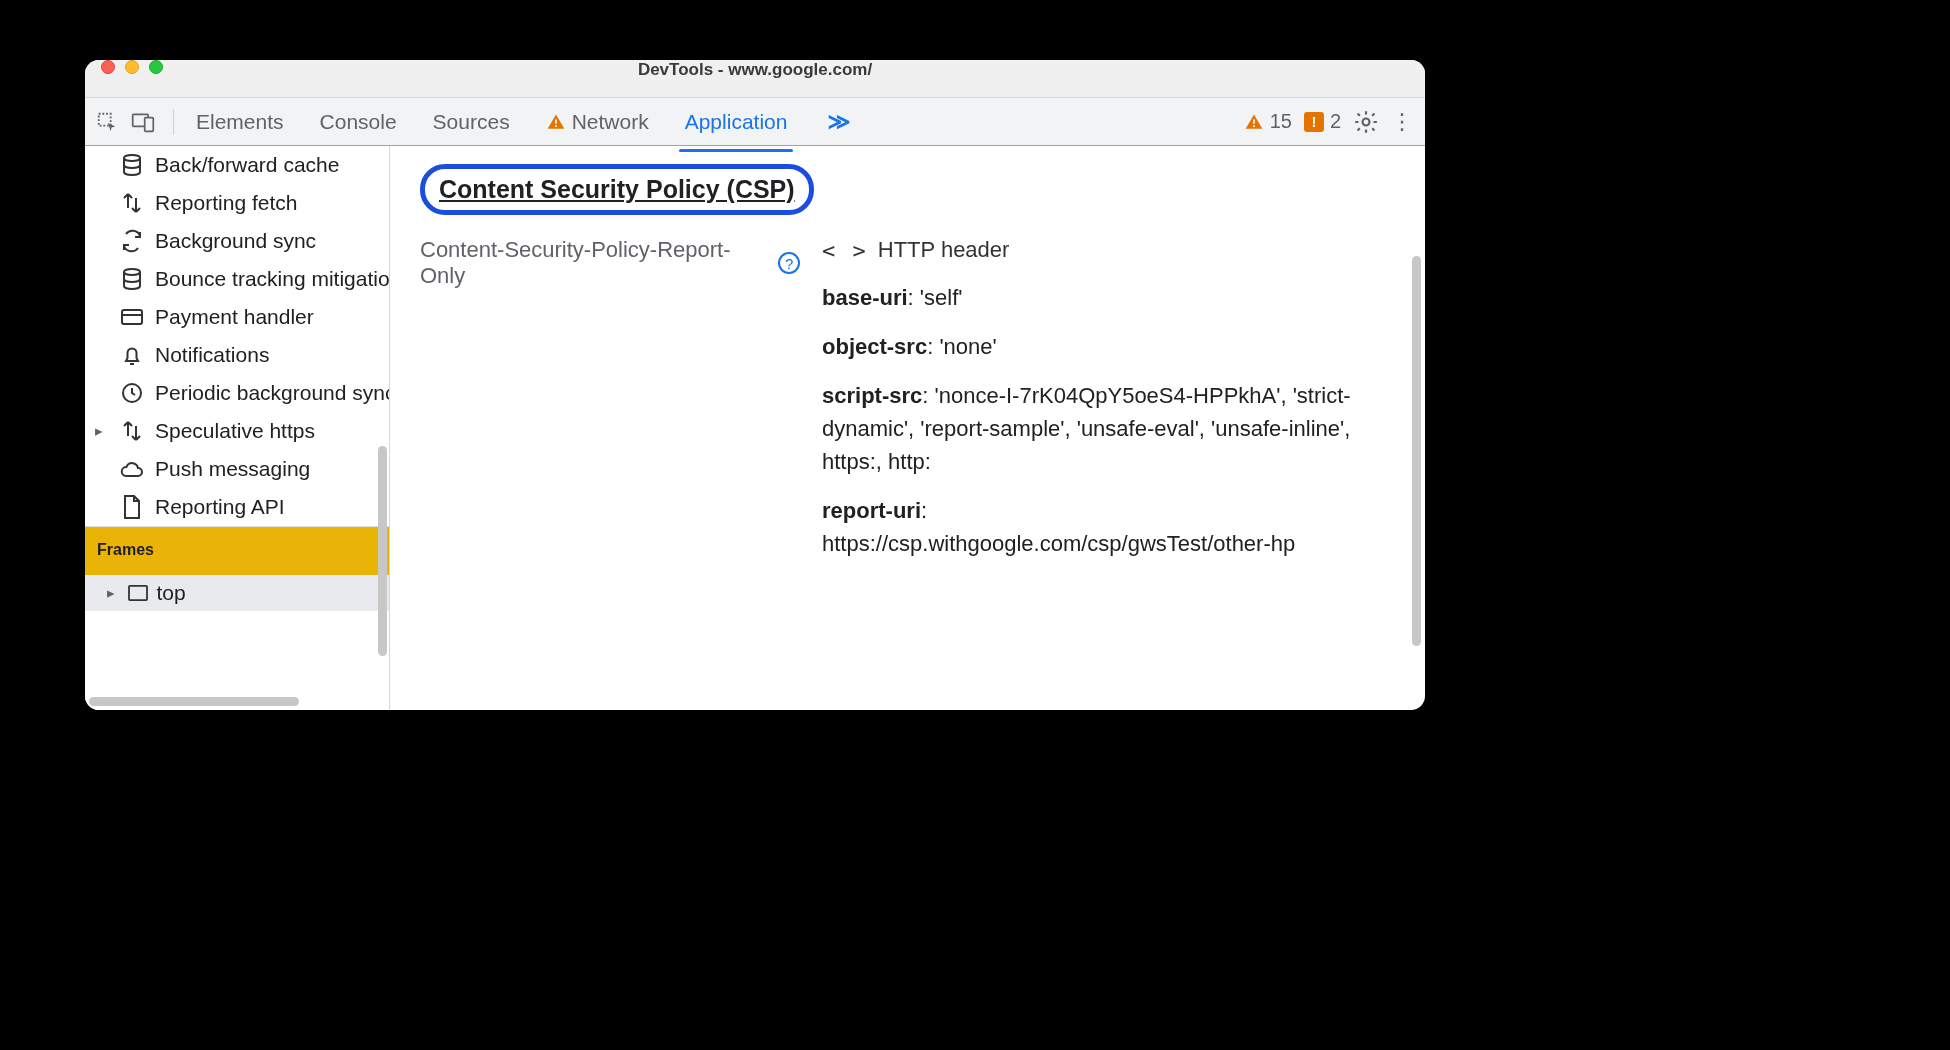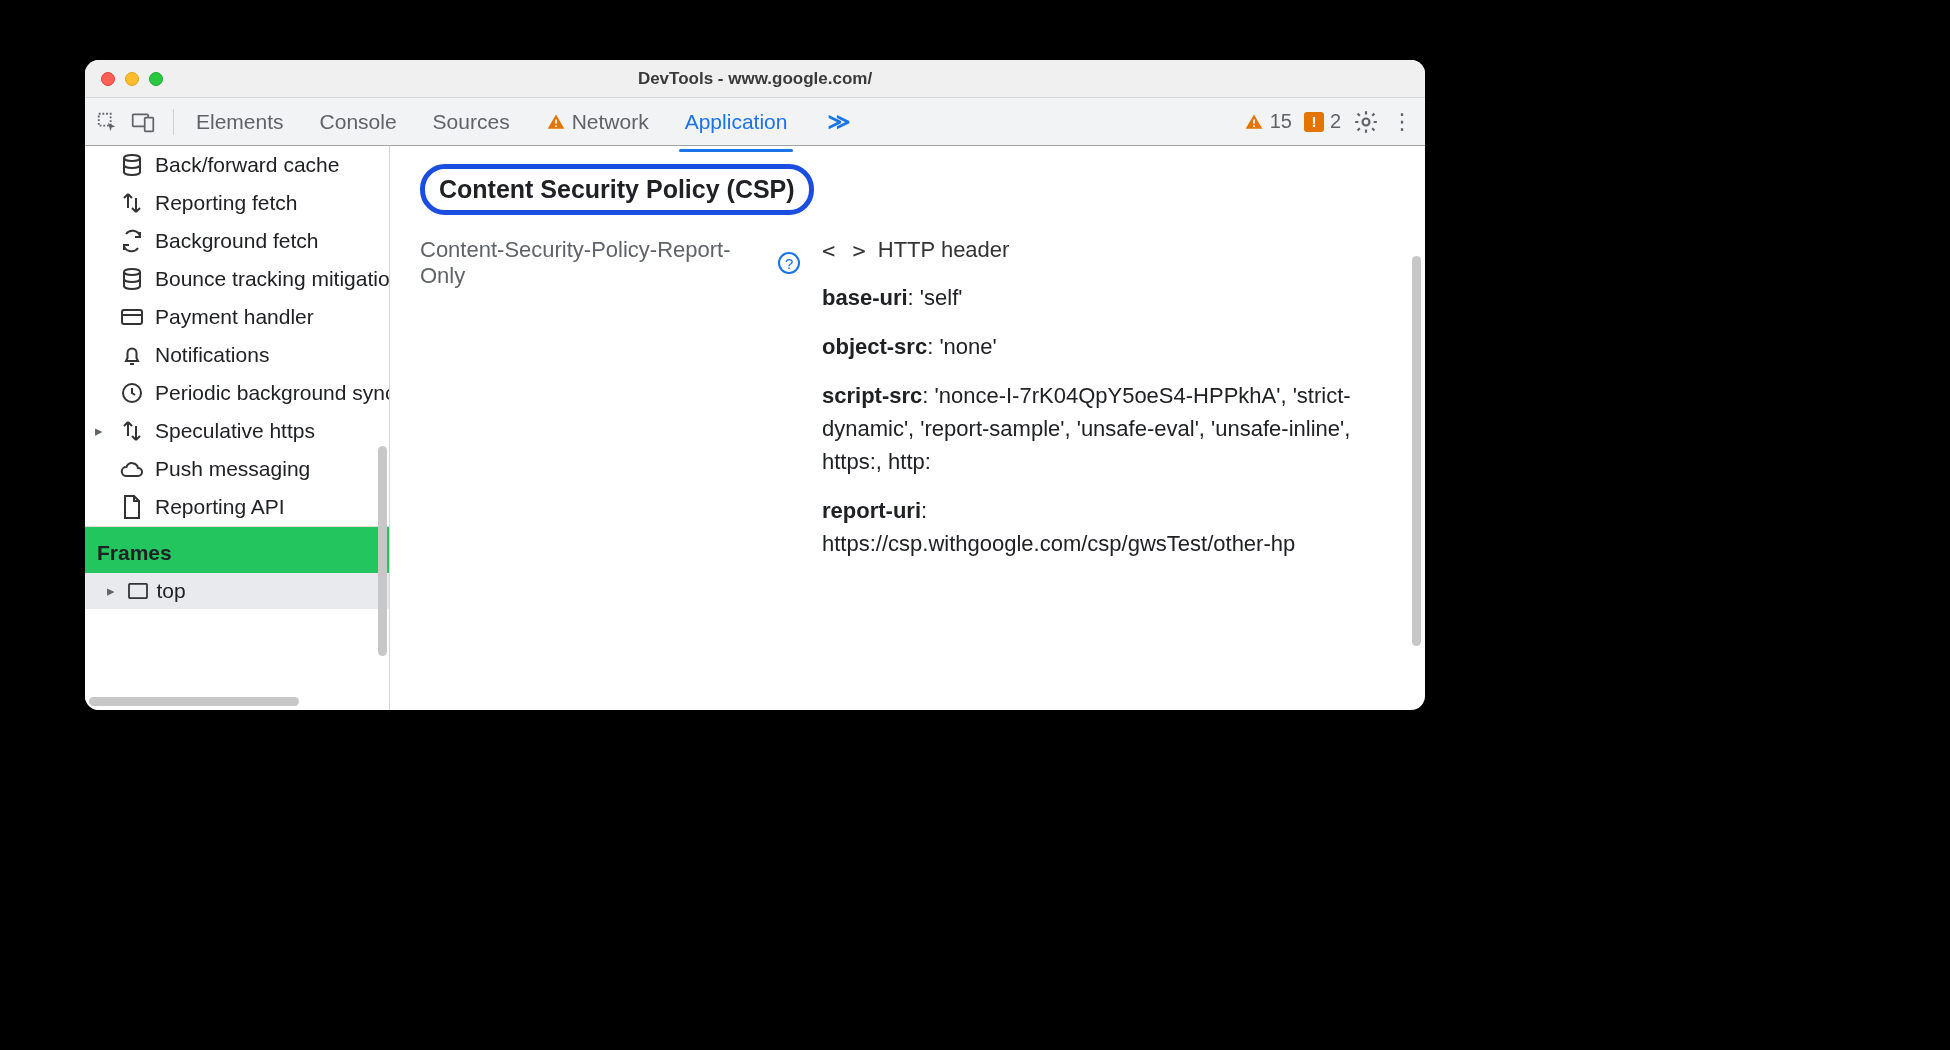--- a/index.html
+++ b/index.html
@@ -21,21 +21,21 @@
     box-shadow: 0 20px 60px rgba(0,0,0,.5);
     overflow: hidden;
     display: flex;
     flex-direction: column;
   }
   .titlebar {
     height: 38px;
     background: #f0f0f0;
     border-bottom: 1px solid #d7d7d7;
     display: flex;
-    align-items: center;
+    align-items: flex-start;
     position: relative;
   }
   .traffic {
     display: flex;
     gap: 10px;
     margin-left: 16px;
   }
   .dot { width: 14px; height: 14px; border-radius: 50%; }
   .dot.red { background:#ff5f57; border:1px solid #e24238; }
   .dot.yellow { background:#febc2e; border:1px solid #e1a116; }
@@ -95,22 +95,22 @@
     display:flex; align-items:center; gap:10px;
     padding: 6px 8px 6px 34px;
     white-space:nowrap; overflow:hidden;
     cursor:pointer;
   }
   .sb-item .icon { width:26px; height:26px; display:flex; align-items:center; justify-content:center; color:#333; flex:0 0 26px;}
   .sb-item.has-expand::before {
     content:"▸"; position:absolute; margin-left:-24px; font-size:15px; color:#5f6368;
   }
   .sb-section {
-    font-weight:700; padding:14px 12px 8px 12px; font-size:21px;
-    border-top:1px solid #e0e0e0; background:#22c55e;
+    font-weight:700; padding:14px 12px 16px 12px; font-size:16px;
+    border-top:1px solid #e0e0e0; background:#eab308;
   }
   .sb-frame-row {
     display:flex; align-items:center; gap:8px;
     padding:6px 8px 6px 22px;
     background:#e8eaed; cursor:pointer; font-size:21px;
   }
   .sb-frame-row::before { content:"▸"; font-size:15px; color:#5f6368; margin-right:4px; }
   .sb-scrollbar {
     position:absolute; right:2px; top:300px; width:9px; height:210px;
     background:#c7c7c7; border-radius:5px;
@@ -121,20 +121,21 @@
     flex:1; overflow-y:auto; padding: 18px 26px 30px 30px; position:relative;
     font-size:22px; color:#202124;
   }
   .csp-heading {
     display:inline-block;
     font-weight:800;
     font-size:25px;
     padding: 6px 14px;
     border: 5px solid #1a4de0;
     border-radius: 25px;
+    text-decoration: underline;
   }
   .csp-row { display:flex; margin-top:22px; gap: 22px; align-items:flex-start; }
   .csp-label { color:#5f6368; font-size:22px; display:flex; align-items:center; gap:8px; flex:0 0 380px; }
   .help-circle {
     width:22px;height:22px;border:2px solid #1a73e8;border-radius:50%;
     color:#1a73e8;font-size:15px;display:flex;align-items:center;justify-content:center;
     cursor:pointer;
   }
   .csp-body { flex:1; }
   .header-line { display:flex; align-items:center; gap:10px; color:#333; margin-bottom:18px;}
@@ -250,21 +251,21 @@
             <span>Reporting fetch</span>
           </div>
           <div class="sb-item">
             <span class="icon">
               <svg width="24" height="24" viewBox="0 0 24 24" fill="none" stroke="#333" stroke-width="2">
                 <path d="M20 7a8 8 0 0 0-14-2"></path>
                 <path d="M4 17a8 8 0 0 0 14 2"></path>
                 <path d="M20 3v5h-5M4 21v-5h5"></path>
               </svg>
             </span>
-            <span>Background fetch</span>
+            <span>Background sync</span>
           </div>
           <div class="sb-item">
             <span class="icon">
               <svg width="24" height="24" viewBox="0 0 24 24" fill="none" stroke="#333" stroke-width="2">
                 <ellipse cx="12" cy="5" rx="8" ry="3"></ellipse>
                 <path d="M4 5v7c0 1.7 3.6 3 8 3s8-1.3 8-3V5"></path>
                 <path d="M4 12v7c0 1.7 3.6 3 8 3s8-1.3 8-3v-7"></path>
               </svg>
             </span>
             <span>Bounce tracking mitigation</span>

